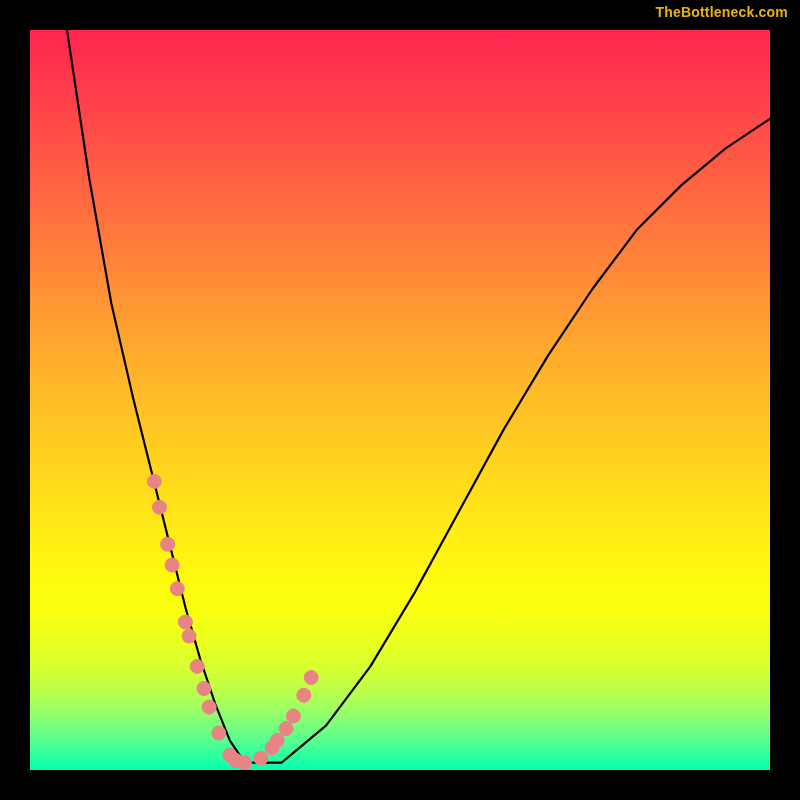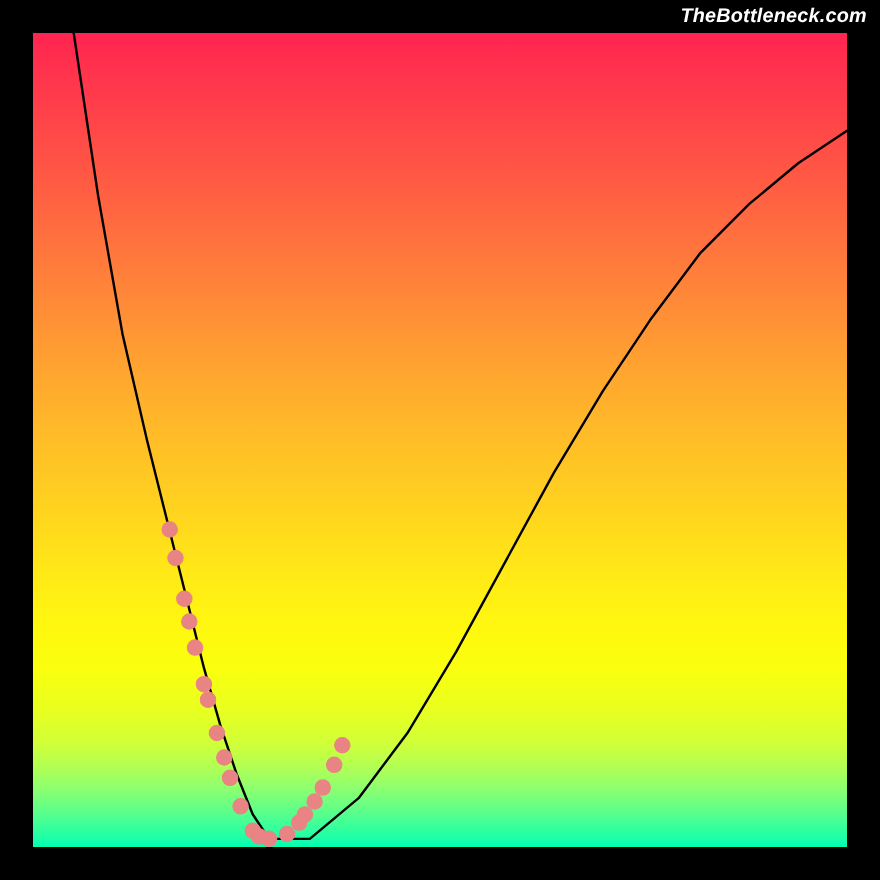--- a/index.html
+++ b/index.html
@@ -41,26 +41,25 @@
       #8aff72 93%,
       #56ff8e 96%,
       #1bffa8 99%,
       #00ffb2 100%
     );
   }
   .watermark {
     position: absolute;
     top: 4px;
     right: 12px;
-    font-size: 18px;
+    font-size: 14px;
     font-weight: 600;
-    color: #ffffff;
+    color: #eab308;
     letter-spacing: 0.2px;
     user-select: none;
-    font-style: italic;
   }
   svg.curve {
     position: absolute;
     inset: 0;
     width: 100%;
     height: 100%;
     overflow: visible;
   }
   .curve-path {
     fill: none;

